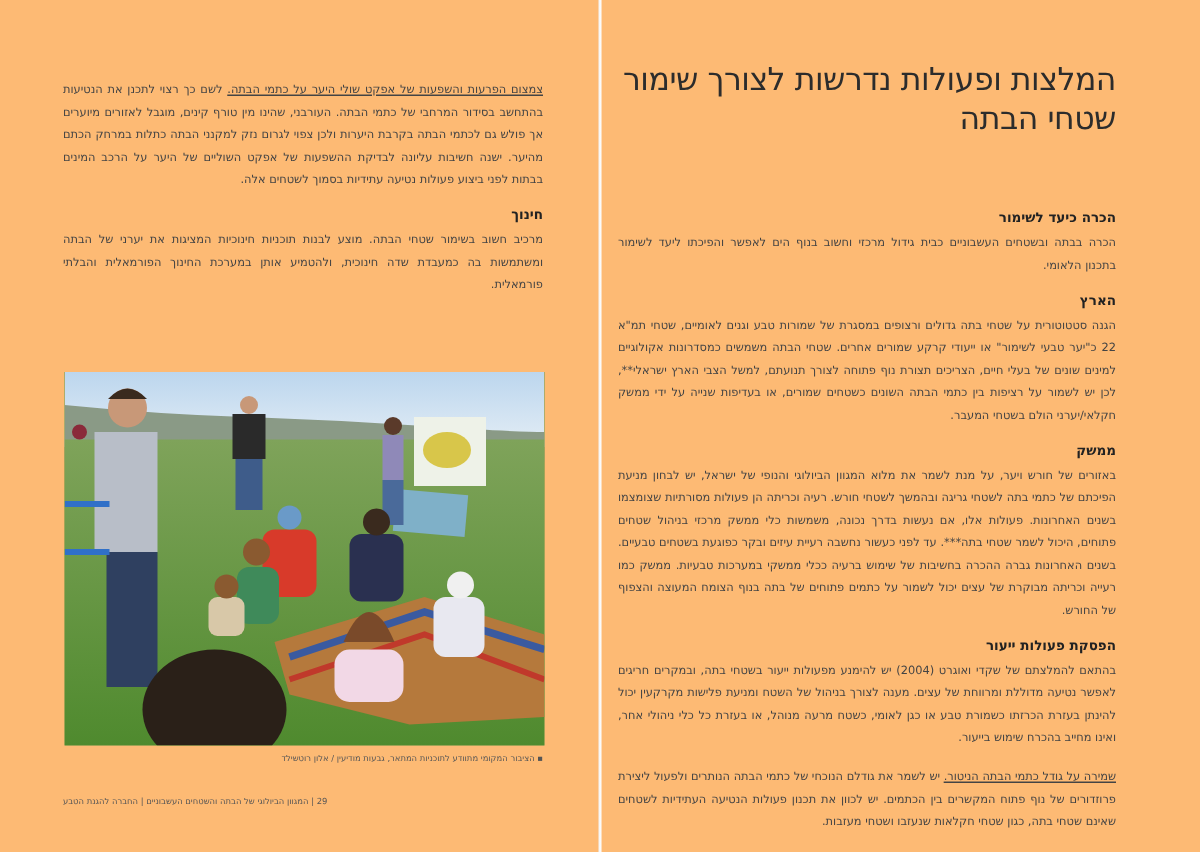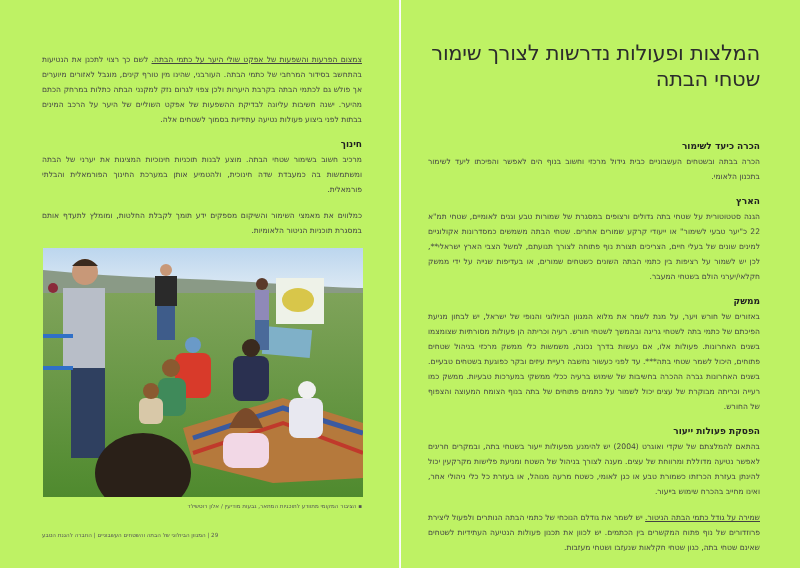--- a/index.html
+++ b/index.html
@@ -1,21 +1,21 @@
 <!DOCTYPE html>
 <html><head>
   <meta charset="utf-8">
   <style>
     * { box-sizing: border-box; margin: 0; padding: 0; }
     html, body { width: 800px; height: 568px; background: #ffffff; overflow: hidden; }
     body { font-family: "DejaVu Sans", "Liberation Sans", sans-serif; color: #333; position: relative; }
-    .spread { position: absolute; inset: 0; width: 800px; height: 568px; background: #bef264; }
+    .spread { position: absolute; inset: 0; width: 800px; height: 568px; background: #fdba74; }
     .page { position: absolute; top: 0; height: 568px; width: 400px; }
     .page-left { left: 0; }
-    .page-right { left: 400px; }
+    .page-right { left: 384px; }
 
     .title {
       position: absolute; left: 28px; right: 40px; top: 40px;
       direction: rtl; text-align: right;
       font-family: "DejaVu Sans", sans-serif;
       font-size: 21px; line-height: 26px; color: #2c2c2c; font-weight: normal;
       letter-spacing: -0.3px;
     }
 
     .col { position: absolute; direction: rtl; text-align: justify; }
@@ -59,21 +59,20 @@
   <div class="page page-left">
     <div class="col col-left">
       <div class="section">
         <p class="sec-body"><span class="ul">צמצום הפרעות והשפעות של אפקט שולי היער על כתמי הבתה.</span><span> לשם כך רצוי לתכנן את הנטיעות בהתחשב בסידור המרחבי של כתמי הבתה. העורבני, שהינו מין טורף קינים, מוגבל לאזורים מיוערים אך פולש גם לכתמי הבתה בקרבת היערות ולכן צפוי לגרום נזק למקנני הבתה כתלות במרחק הכתם מהיער. ישנה חשיבות עליונה לבדיקת ההשפעות של אפקט השוליים של היער על הרכב המינים בבתות לפני ביצוע פעולות נטיעה עתידיות בסמוך לשטחים אלה.</span></p>
       </div>
       <div class="section">
         <div class="sec-head">חינוך</div>
         <p class="sec-body">מרכיב חשוב בשימור שטחי הבתה. מוצע לבנות תוכניות חינוכיות המציגות את יערני של הבתה ומשתמשות בה כמעבדת שדה חינוכית, ולהטמיע אותן במערכת החינוך הפורמאלית והבלתי פורמאלית.</p>
       </div>
       <div class="section">
-        <p class="sec-body">כמלווים את מאמצי השימור והשיקום מספקים ידע תומך לקבלת החלטות, ומומלץ לתעדף אותם במסגרת תוכניות הניטור הלאומיות.</p>
       </div>
     </div>
 
     <div class="photo">
       <svg width="320" height="249" viewBox="0 0 320 249" xmlns="http://www.w3.org/2000/svg">
         <defs>
           <linearGradient id="sky" x1="0" y1="0" x2="0" y2="1">
             <stop offset="0" stop-color="#bcd6ee"></stop>
             <stop offset="1" stop-color="#e3edf5"></stop>
           </linearGradient>

